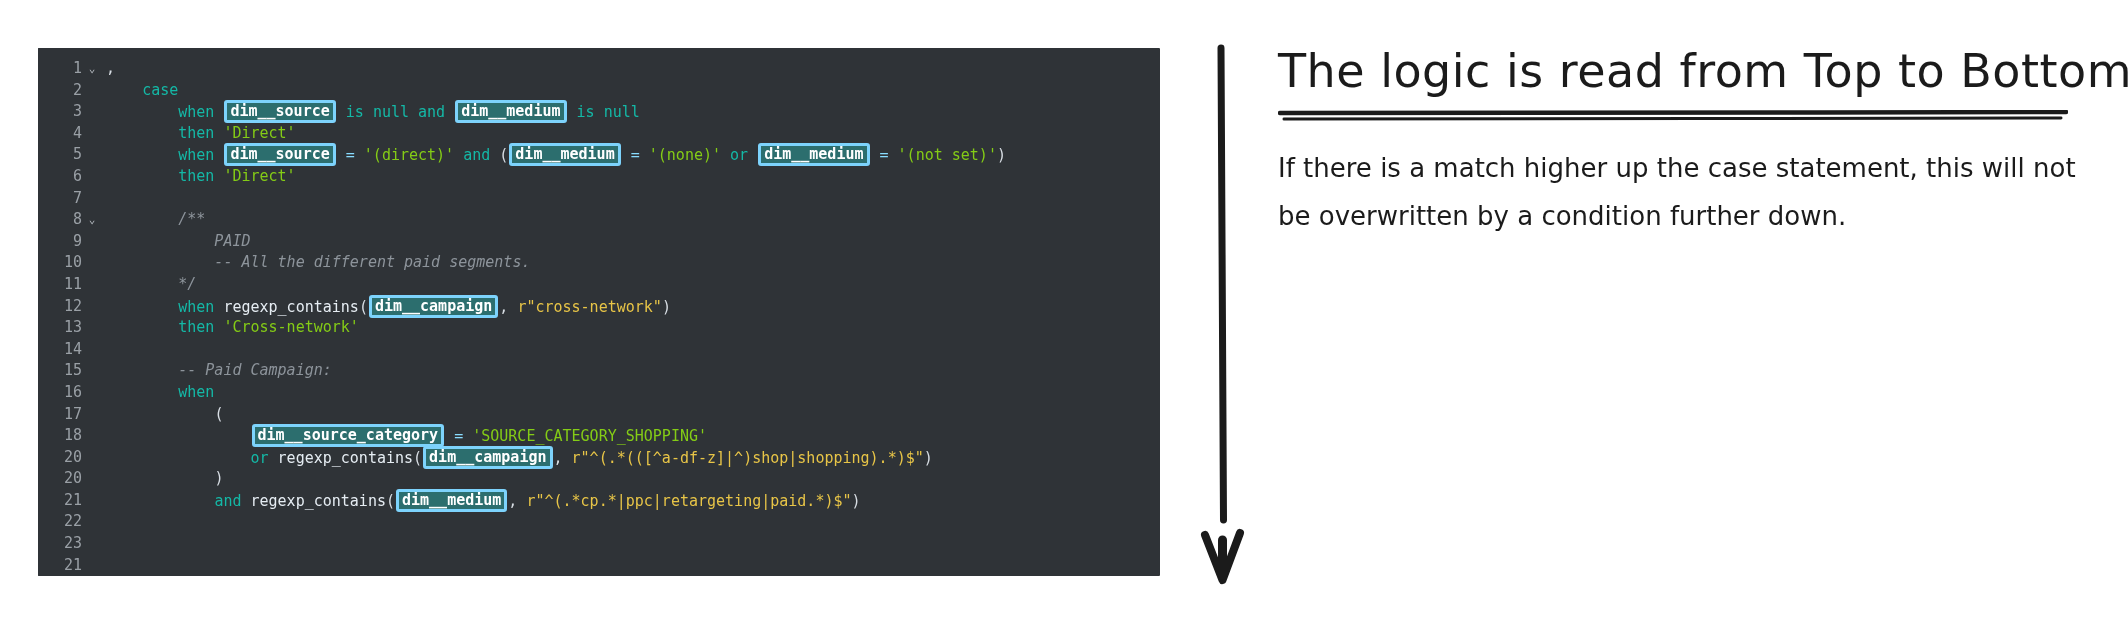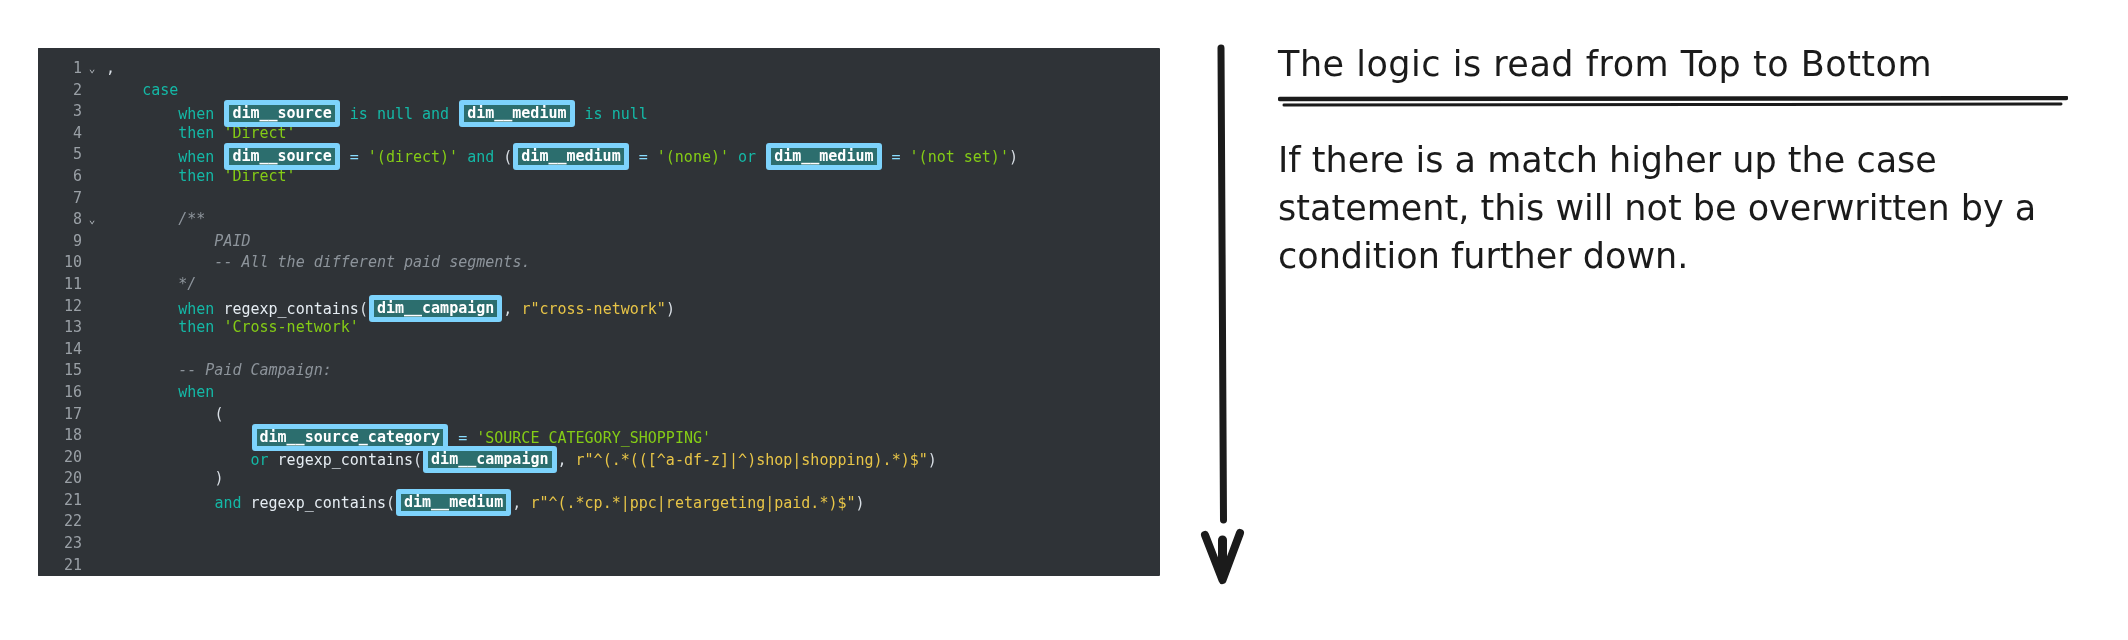--- a/index.html
+++ b/index.html
@@ -84,21 +84,21 @@
   .str  { color: #84cc16; }            
   .rgx  { color: #e8c547; }            
   .fn   { color: #e6edf3; }            
   .op   { color: #89ddff; }            
   .punc { color: #d8dee4; }            
   .cmt  { color: #8d949b; font-style: italic; }
 
   .pill {
     display: inline-block;
     background: #2c6e6e;
-    border: 5px solid #7dd3fc;
+    border: 3px solid #7dd3fc;
     border-radius: 3px;
     color: #ffffff;
     padding: 0 3px;
     margin: 0 1px;
     line-height: 17px;
     font-weight: 600;
     position: relative;
     top: -1px;
   }
 
@@ -113,36 +113,36 @@
 
   
   .notes {
     position: absolute;
     left: 1278px;
     top: 44px;
     width: 810px;
   }
   .note-title {
     font-family: "DejaVu Sans", sans-serif;
-    font-size: 35px;
+    font-size: 46px;
     font-weight: 400;
     color: #1b1b1b;
     letter-spacing: 0.5px;
     white-space: nowrap;
   }
   .underline-wrap {
     margin-top: 10px;
     width: 790px;
     height: 12px;
     position: relative;
   }
   .note-body {
-    margin-top: 30px;
+    margin-top: 24px;
     font-family: "DejaVu Sans", sans-serif;
-    font-size: 35px;
+    font-size: 26px;
     line-height: 48px;
     color: #1b1b1b;
     width: 800px;
     font-weight: 400;
   }
 </style>
 </head>
 <body>
 
 <div id="root">

